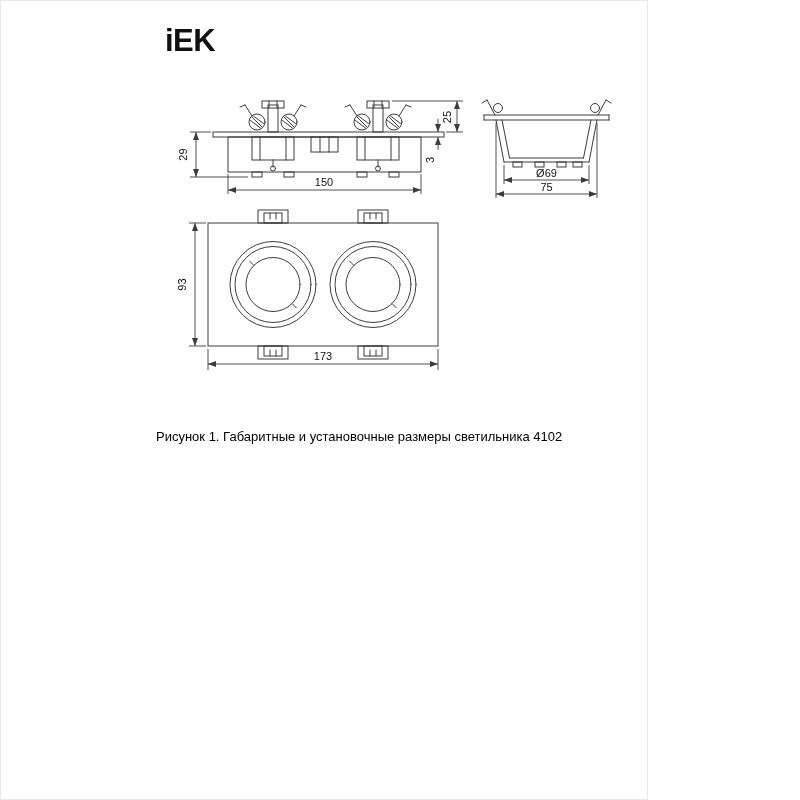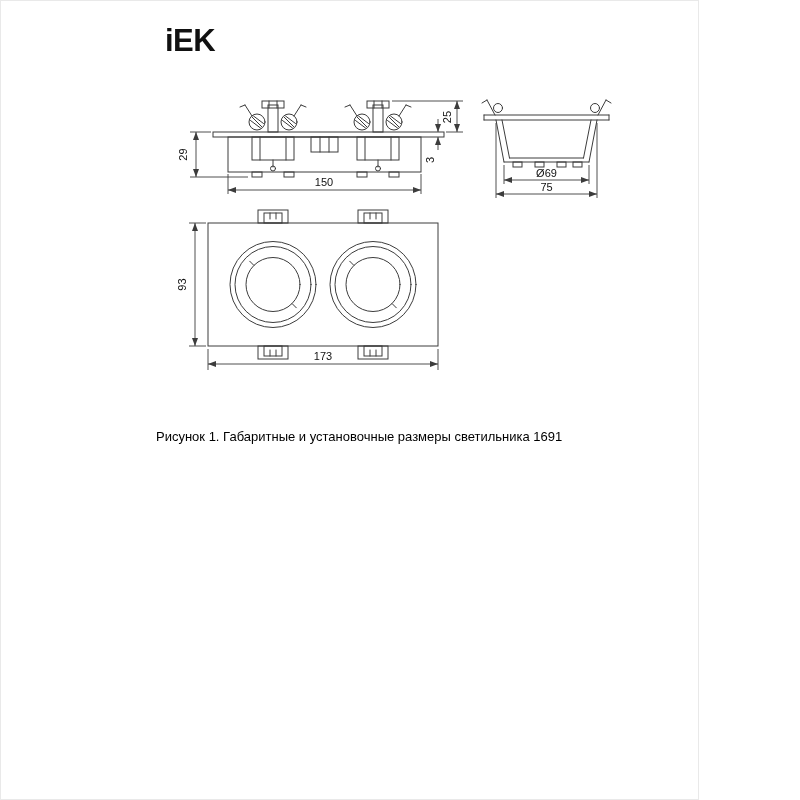--- a/index.html
+++ b/index.html
@@ -1,18 +1,18 @@
 <!DOCTYPE html>
 <html><head>
 <meta charset="utf-8">
 <style>
   html,body{margin:0;padding:0;background:#fff;}
   .page{
     position:relative;
-    width:699px;height:800px;
+    width:648px;height:800px;
     background:#ffffff;
     box-sizing:border-box;
     border:1px solid #e9e9e9;
     font-family:"Liberation Sans", sans-serif;
     overflow:hidden;
   }
   .logo{
     position:absolute;left:164px;top:22px;
     font-family:"Liberation Sans", sans-serif;
     font-size:31px;font-weight:800;color:#111;
@@ -189,15 +189,15 @@
       <line x1="194" y1="222" x2="194" y2="345" marker-start="url(#as)" marker-end="url(#ae)"></line>
       <text x="185" y="283.5" text-anchor="middle" transform="rotate(-90 185 283.5)">93</text>
 
       <line x1="207" y1="348" x2="207" y2="369"></line>
       <line x1="437" y1="348" x2="437" y2="369"></line>
       <line x1="207" y1="363" x2="437" y2="363" marker-start="url(#as)" marker-end="url(#ae)"></line>
       <text x="322" y="359" text-anchor="middle">173</text>
     </g>
   </svg>
 
-  <div class="caption">Рисунок 1. Габаритные и установочные размеры светильника 1691</div>
+  <div class="caption">Рисунок 1. Габаритные и установочные размеры светильника 4102</div>
 
 </div>
 
 </body></html>

